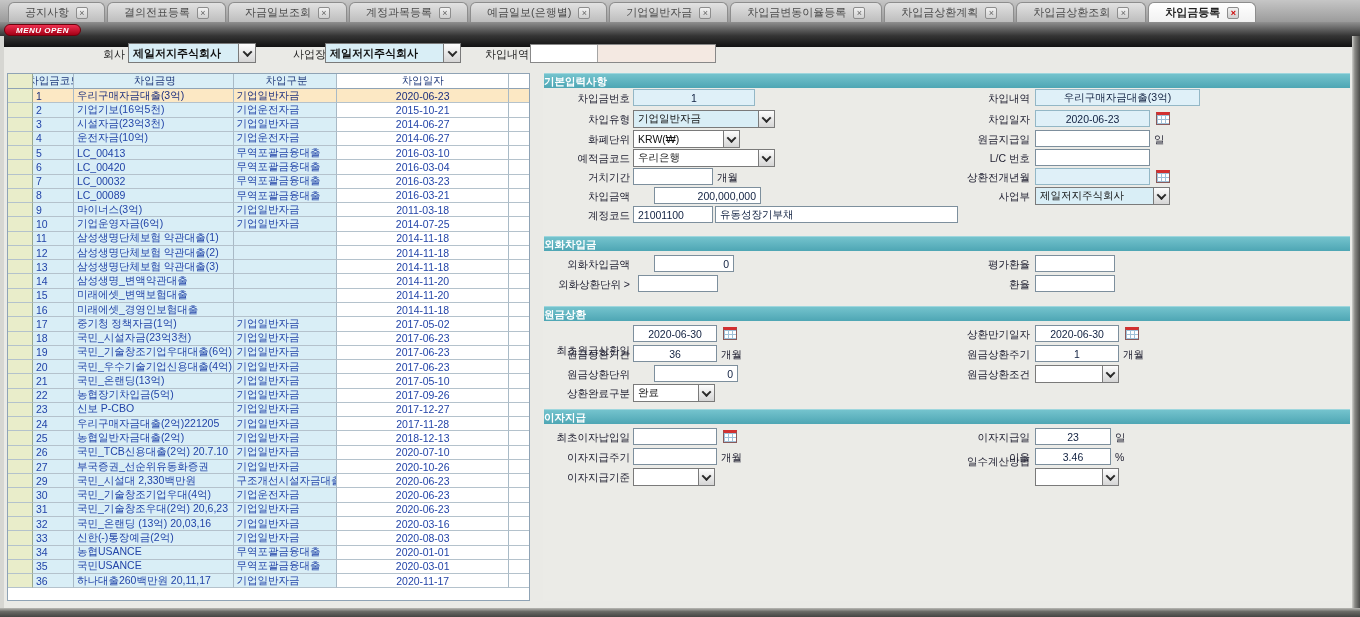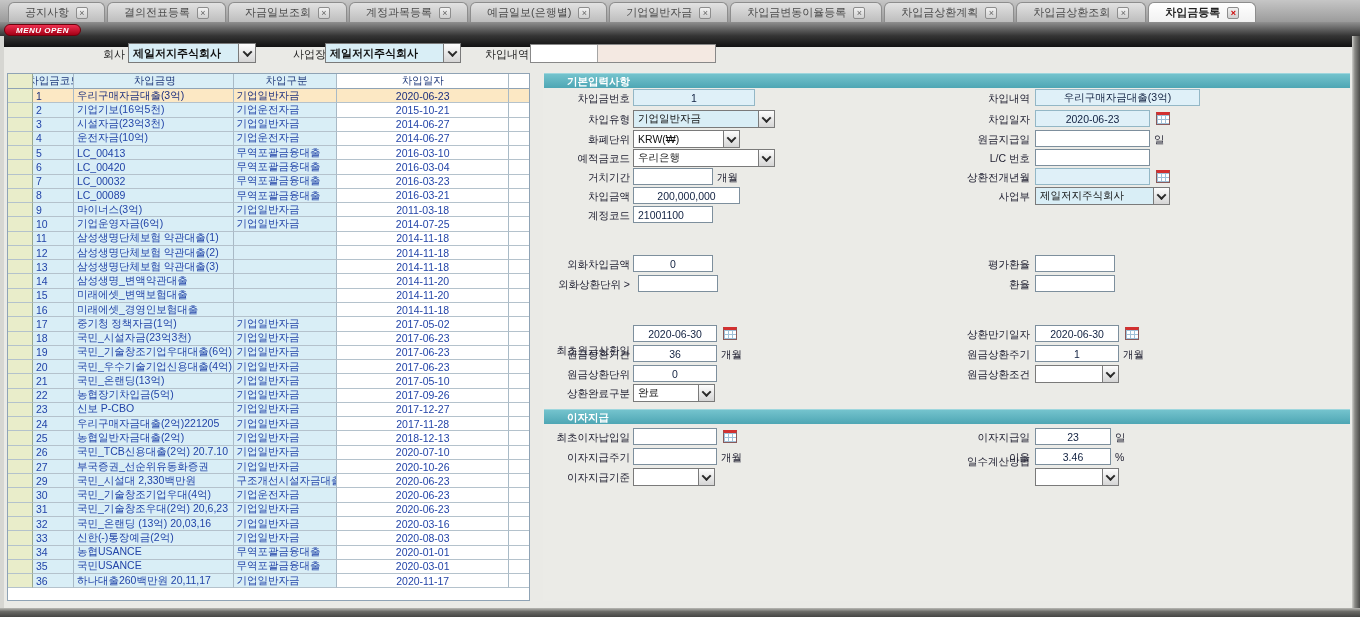--- a/index.html
+++ b/index.html
@@ -61,27 +61,27 @@
   .g-row .c0 { background:#e9edca; border-right:1px solid #9aa88f; }
   .g-row .c1,.g-row .c2,.g-row .c3 { background:#d9eef6; }
   .g-row .c4,.g-row .c5 { background:#ffffff; }
   .g-row.selected .c1,.g-row.selected .c2,.g-row.selected .c3,
   .g-row.selected .c4,.g-row.selected .c5 { background:#fce8c4; color:#1c2f7e; }
 
   
   .panel { position:absolute; left:543px; top:70px; width:809px; height:531px; background:#ebebe7; }
   .sec-title { position:absolute; left:1px; width:806px; height:15px;
                background:linear-gradient(#74c3cd,#4ea6b4); color:#fff; font-size:10.5px; font-weight:bold;
-               padding:1px 23px; border-top:1px solid #9ed6dd; }
+               padding:1px 0; border-top:1px solid #9ed6dd; }
   .plabel { position:absolute; font-size:10.5px; color:#1c1c2e; text-align:right; width:110px; white-space:nowrap; }
   .punit  { position:absolute; font-size:10.5px; color:#1c1c2e; }
   .pinput { position:absolute; height:17px; border:1px solid #7d8f9d; background:#fff; font-size:10.5px;
             color:#102040; padding:0 4px; outline:none; font-family:"Liberation Sans","DejaVu Sans",sans-serif; }
   .ro-blue { background:#dff0f8; border-color:#93b7c6; }
-  .t-center { text-align:center; } .t-right { text-align:center; }
+  .t-center { text-align:center; } .t-right { text-align:right;margin-left:21px; }
   .psel { position:absolute; height:18px; background:#fff; border:1px solid #7a7a7a; display:flex;
           align-items:stretch; font-size:10.5px; color:#111; cursor:pointer; }
   .psel .txt { flex:1; display:flex; align-items:center; padding:0 4px; overflow:hidden; white-space:nowrap; }
   .psel.blue { background:#d9eef6; }
   .psel .chev { width:16px; }
   .cal { position:absolute; width:14px; height:13px; border:1px solid #8a5a5a; border-top:3px solid #d23030;
          background:repeating-linear-gradient(90deg,#9fc0d8 0 1px,transparent 1px 4px),
                     repeating-linear-gradient(0deg,#9fc0d8 0 1px,transparent 1px 4px),#fff; cursor:pointer; }
 </style>
 </head>
@@ -465,49 +465,52 @@
     <span class="txt">우리은행</span>
       <span class="chev"></span>
   </div>
   <span class="plabel" style="left:-23px; top:101px">거치기간</span>
   <input class="pinput" style="left: 90px; top: 98px; width: 80px;" value="">
   <span class="punit" style="left:174px; top:101px">개월</span>
   <span class="plabel" style="left:-23px; top:120px">차입금액</span>
   <input class="pinput t-right" style="left: 90px; top: 117px; width: 107px;" value="200,000,000">
   <span class="plabel" style="left:-23px; top:139px">계정코드</span>
   <input class="pinput" style="left: 90px; top: 136px; width: 80px;" value="21001100">
+  <input class="pinput" style="left: 172px; top: 136px; width: 243px;" value="유동성장기부채">
 
   <span class="plabel" style="left:377px; top:22px">차입내역</span>
   <input class="pinput ro-blue t-center" style="left: 492px; top: 19px; width: 165px;" value="우리구매자금대출(3억)">
   <span class="plabel" style="left:377px; top:43px">차입일자</span>
   <input class="pinput ro-blue t-center" style="left: 492px; top: 40px; width: 115px;" value="2020-06-23">
   <span class="cal" style="left:613px; top:42px"></span>
   <span class="plabel" style="left:377px; top:63px">원금지급일</span>
   <input class="pinput" style="left: 492px; top: 60px; width: 115px;" value="">
   <span class="punit" style="left:611px; top:63px">일</span>
   <span class="plabel" style="left:377px; top:82px">L/C 번호</span>
   <input class="pinput" style="left: 492px; top: 79px; width: 115px;" value="">
   <span class="plabel" style="left:377px; top:101px">상환전개년월</span>
   <input class="pinput ro-blue" style="left: 492px; top: 98px; width: 115px;" value="">
   <span class="cal" style="left:613px; top:100px"></span>
   <span class="plabel" style="left:377px; top:120px">사업부</span>
   <div class="psel blue" style="left:492px; top:117px; width:135px">
     <span class="txt">제일저지주식회사</span>
       <span class="chev"></span>
   </div>
 
+  <div class="sec-title" style="top:166px">외화차입금</div>
   <span class="plabel" style="left:-23px; top:188px">외화차입금액</span>
   <input class="pinput t-right" style="left: 90px; top: 185px; width: 80px;" value="0">
   <span class="plabel" style="left:377px; top:188px">평가환율</span>
   <input class="pinput" style="left: 492px; top: 185px; width: 80px;" value="">
   <span class="plabel" style="left:-23px; top:208px">외화상환단위 &gt;</span>
   <input class="pinput" style="left: 95px; top: 205px; width: 80px;" value="">
   <span class="plabel" style="left:377px; top:208px">환율</span>
   <input class="pinput" style="left: 492px; top: 205px; width: 80px;" value="">
 
+  <div class="sec-title" style="top:236px">원금상환</div>
   <span class="plabel" style="left:-23px; top:274px">최초원금상환일</span>
   <input class="pinput t-center" style="left: 90px; top: 255px; width: 84px;" value="2020-06-30">
   <span class="cal" style="left:180px; top:257px"></span>
   <span class="plabel" style="left:377px; top:258px">상환만기일자</span>
   <input class="pinput t-center" style="left: 492px; top: 255px; width: 84px;" value="2020-06-30">
   <span class="cal" style="left:582px; top:257px"></span>
   <span class="plabel" style="left:-23px; top:278px">원금상환기간</span>
   <input class="pinput t-center" style="left: 90px; top: 275px; width: 84px;" value="36">
   <span class="punit" style="left:178px; top:278px">개월</span>
   <span class="plabel" style="left:377px; top:278px">원금상환주기</span>

